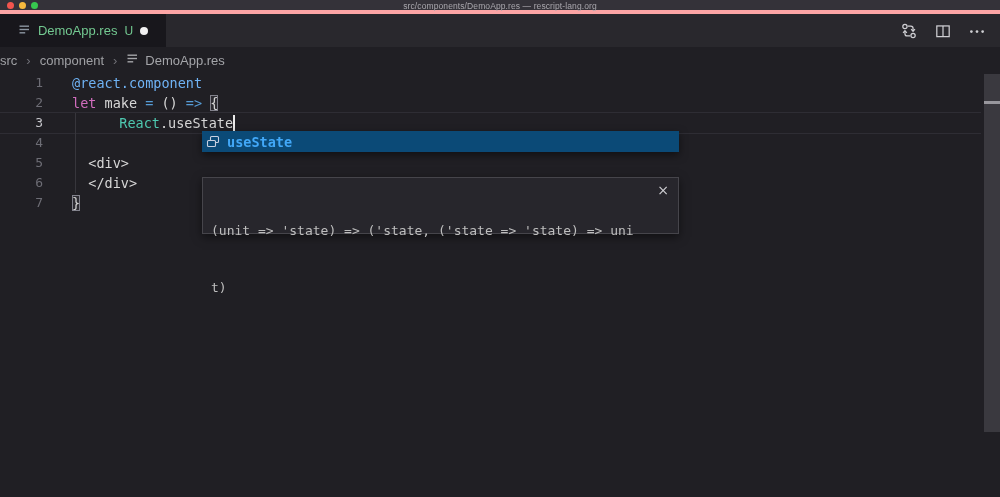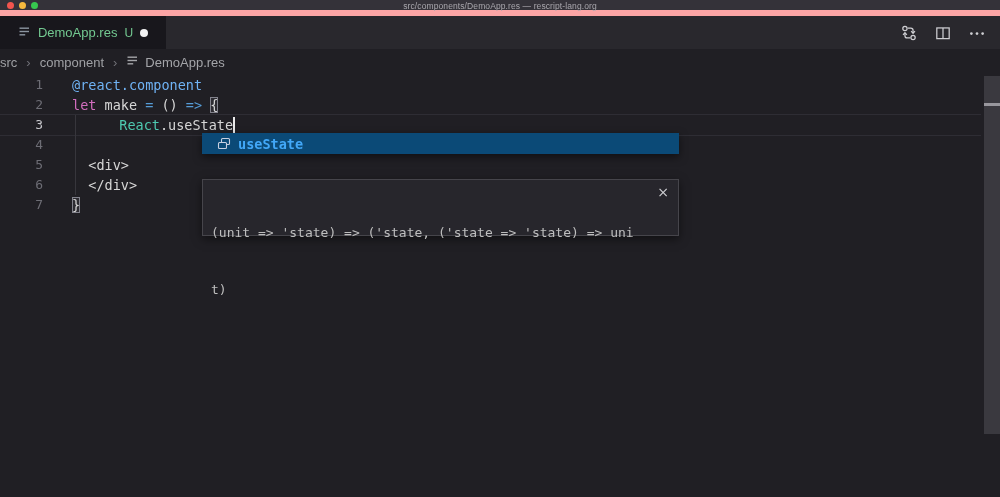--- a/index.html
+++ b/index.html
@@ -1,20 +1,20 @@
 <!DOCTYPE html>
 <html><head>
 <meta charset="utf-8">
 <style>
   html,body{margin:0;padding:0;background:#111;}
   .window{position:relative;width:1000px;height:497px;background:#201f24;overflow:hidden;
           font-family:"Liberation Sans",sans-serif;}
 
   
-  .titlebar{position:relative;height:10px;background:#343239;border-bottom:6px solid #fca5a5;}
+  .titlebar{position:relative;height:10px;background:#343239;border-bottom:4px solid #fca5a5;}
   .lights{position:absolute;left:7px;top:2px;display:flex;gap:5px;}
   .light{width:7px;height:7px;border-radius:50%;}
   .titlebar-title{position:absolute;left:0;right:0;top:1px;text-align:center;
                   font-size:8.5px;color:#a9a7ad;letter-spacing:.1px;}
 
   
   .tabbar{position:relative;height:33px;background:#29282d;display:flex;}
   .tab{height:33px;width:166px;background:#18171c;display:flex;align-items:center;
        justify-content:center;gap:7px;}
   .tab-label{font-size:13px;color:#73c991;}
@@ -42,21 +42,21 @@
   .tok-type{color:#4ec9b0;margin-left:31px;}
   .tok-plain{color:#d6d6d6;}
   .bracket-match{outline:1px solid #82828c;outline-offset:-1px;background:rgba(120,120,135,.14);}
   .cursor{display:inline-block;width:2px;height:16px;background:#eaeaea;vertical-align:-3px;}
   .indent-guide{position:absolute;left:75px;top:40px;width:1px;height:80px;background:#37363c;}
   .cur-line-border{position:absolute;left:0;width:981px;height:1px;background:#2e2d34;}
 
   
   .suggest{position:absolute;left:202px;top:58px;width:477px;z-index:5;}
   .suggest-list{background:#2a292f;box-shadow:0 3px 9px rgba(0,0,0,.5);}
-  .suggest-row{height:21px;display:flex;align-items:center;padding-left:14px;}
+  .suggest-row{height:21px;display:flex;align-items:center;padding-left:3px;}
   .suggest-row.selected{background:#0b4a77;}
   .suggest-row svg{flex:none;margin-right:6px;display:block;}
   .suggest-label{font-family:"DejaVu Sans Mono","Liberation Mono",monospace;font-size:13.5px;}
   .s-plain{color:#d8d8d8;}
   .s-match{color:#42a8f8;font-weight:bold;}
   .suggest-doc{position:absolute;left:0;top:46px;width:477px;height:57px;box-sizing:border-box;
                background:#27262c;border:1px solid #46454b;box-shadow:0 3px 9px rgba(0,0,0,.5);
                padding:5px 30px 5px 8px;
                font-family:"DejaVu Sans Mono","Liberation Mono",monospace;
                font-size:13px;line-height:19px;color:#bebebe;white-space:pre;}

